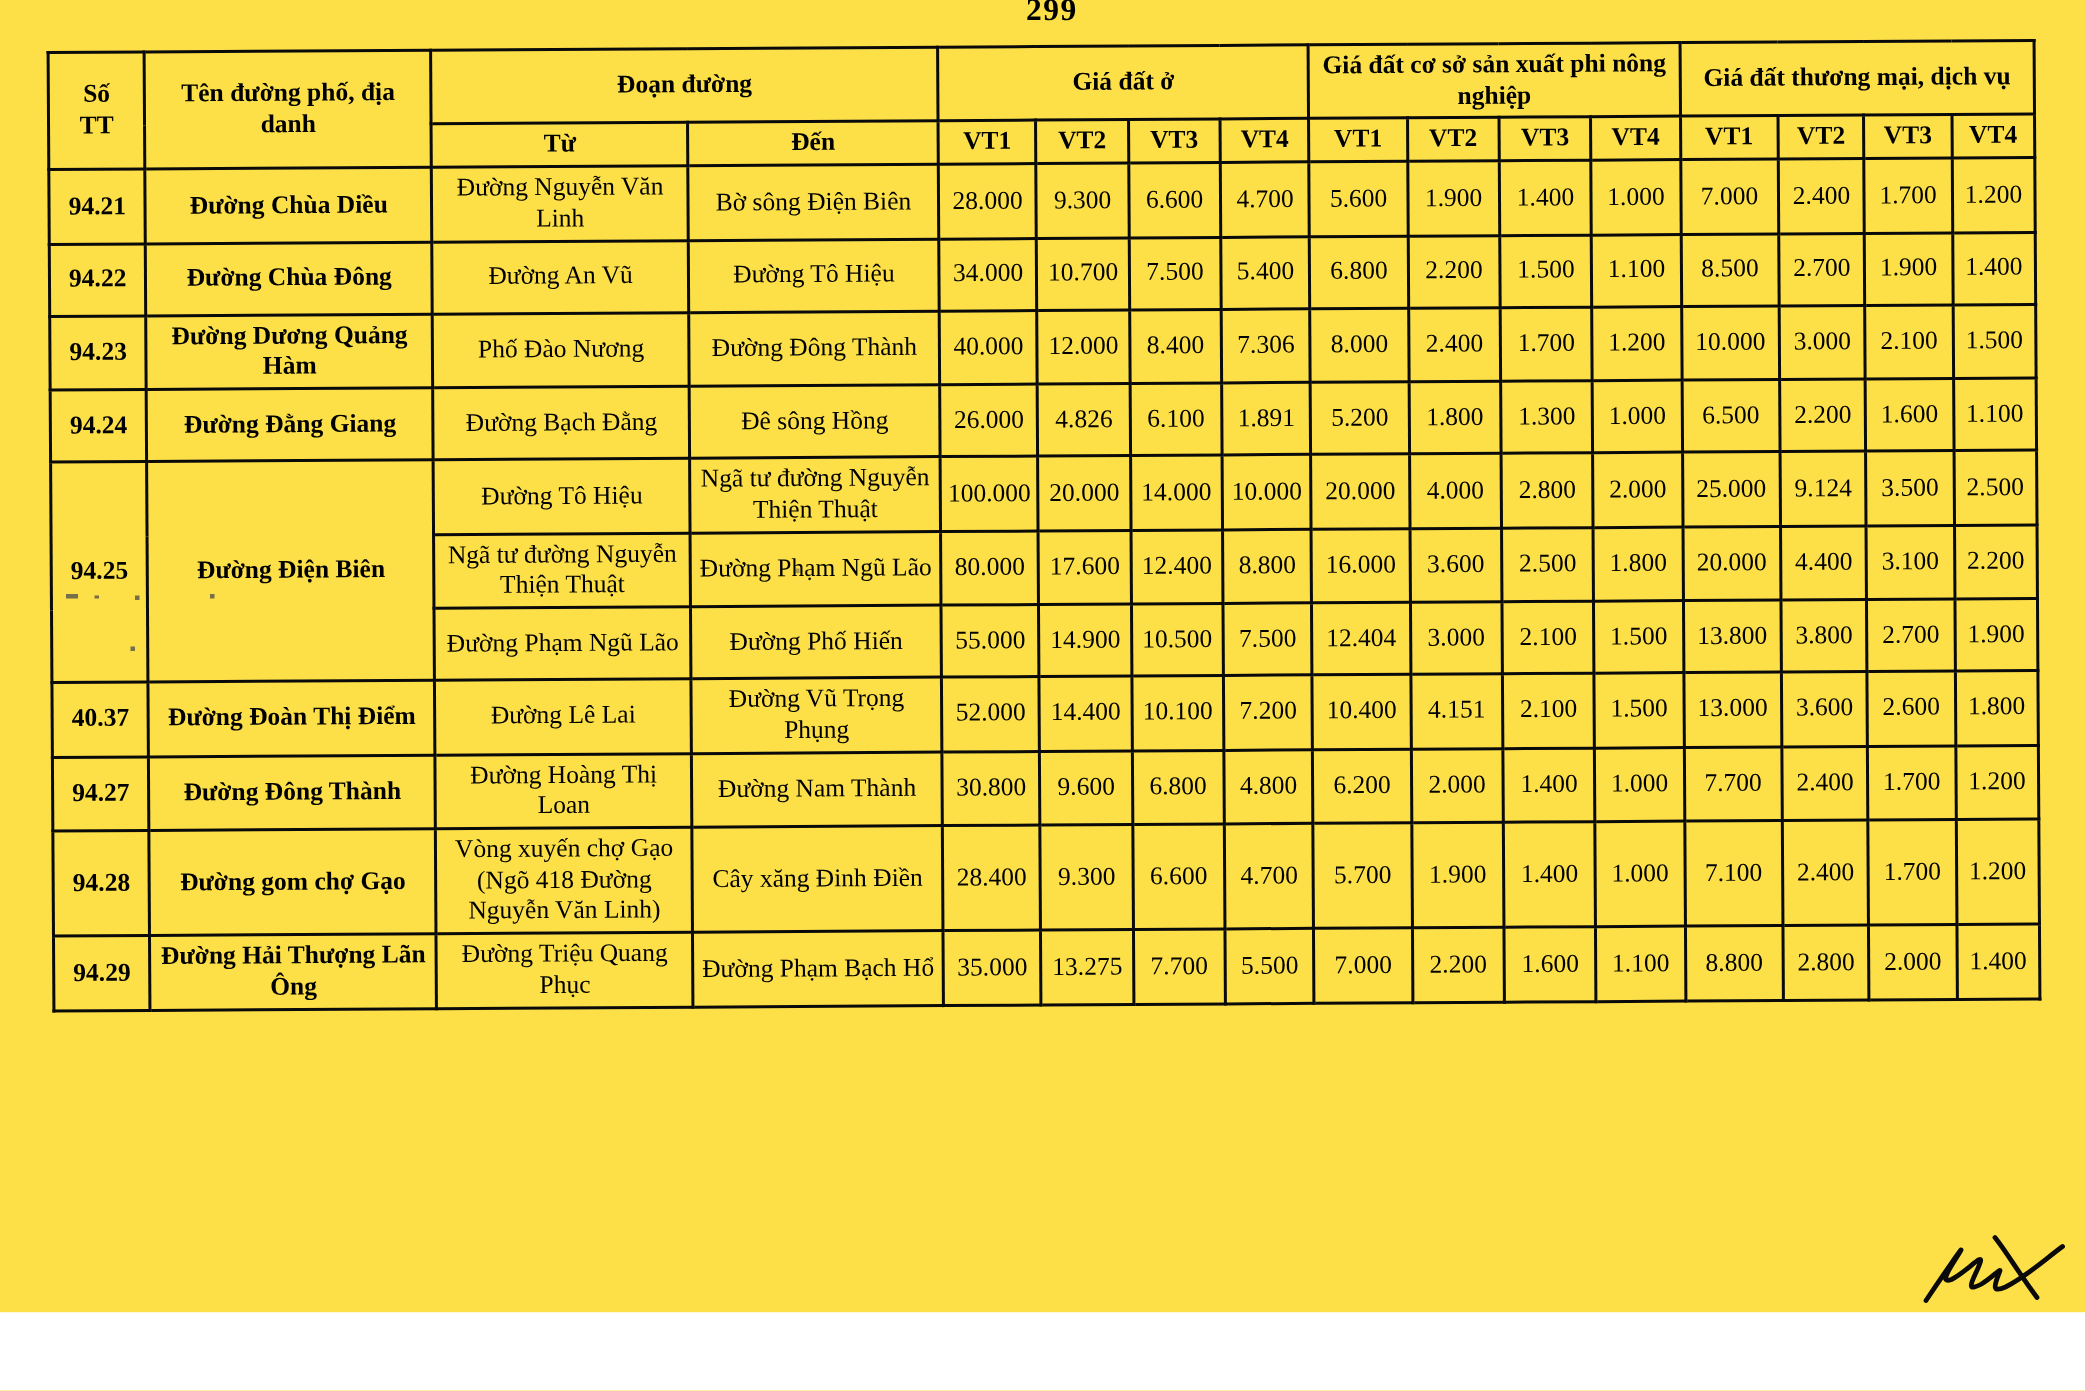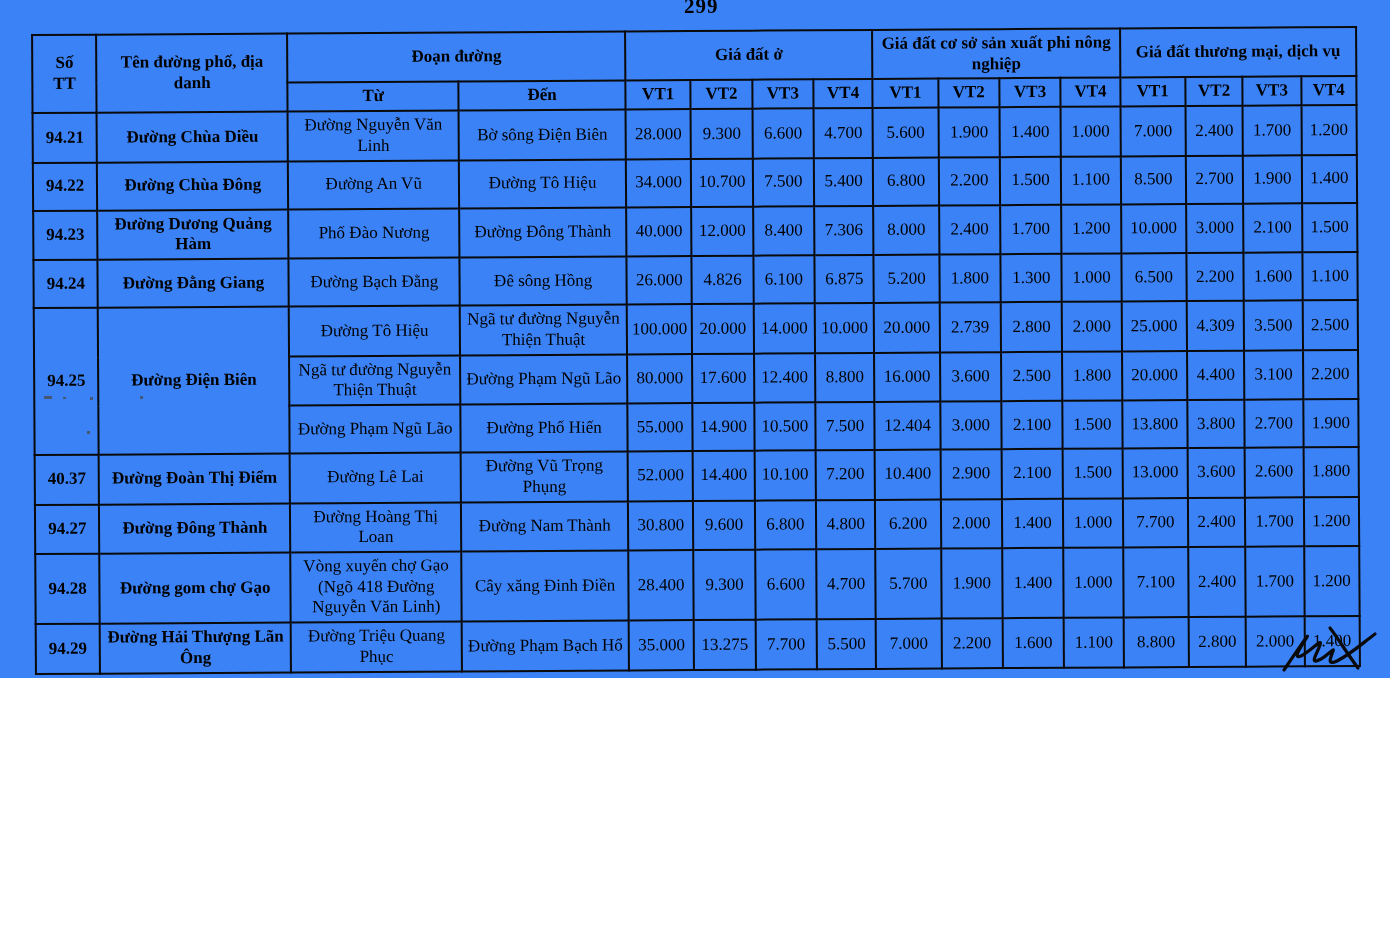--- a/index.html
+++ b/index.html
@@ -1,20 +1,20 @@
 <!DOCTYPE html>
 <html><head>
 <meta charset="utf-8">
 <style>
   html, body { margin: 0; padding: 0; background: #ffffff; }
   .sheet {
     position: relative;
     width: 1390px;
-    height: 678px;
-    background: #3b82f6;
+    height: 875px;
+    background: #fde047;
     overflow: hidden;
     font-family: "Liberation Serif", "DejaVu Serif", serif;
     color: #000;
   }
   .page-number {
     position: absolute;
     top: -6px;
     left: 684px;
     font-size: 21px;
     font-weight: bold;
@@ -174,45 +174,45 @@
           <td class="cell-num">1.500</td>
         </tr>
         <tr>
           <th class="cell-stt">94.24</th>
           <th class="cell-street-name">Đường Đằng Giang</th>
           <td class="cell-from">Đường Bạch Đằng</td>
           <td class="cell-to">Đê sông Hồng</td>
           <td class="cell-num">26.000</td>
           <td class="cell-num">4.826</td>
           <td class="cell-num">6.100</td>
-          <td class="cell-num">6.875</td>
+          <td class="cell-num">1.891</td>
           <td class="cell-num">5.200</td>
           <td class="cell-num">1.800</td>
           <td class="cell-num">1.300</td>
           <td class="cell-num">1.000</td>
           <td class="cell-num">6.500</td>
           <td class="cell-num">2.200</td>
           <td class="cell-num">1.600</td>
           <td class="cell-num">1.100</td>
         </tr>
         <tr>
           <th class="cell-stt" rowspan="3">94.25</th>
           <th class="cell-street-name" rowspan="3">Đường Điện Biên</th>
           <td class="cell-from">Đường Tô Hiệu</td>
           <td class="cell-to">Ngã tư đường Nguyễn Thiện Thuật</td>
           <td class="cell-num">100.000</td>
           <td class="cell-num">20.000</td>
           <td class="cell-num">14.000</td>
           <td class="cell-num">10.000</td>
           <td class="cell-num">20.000</td>
-          <td class="cell-num">2.739</td>
+          <td class="cell-num">4.000</td>
           <td class="cell-num">2.800</td>
           <td class="cell-num">2.000</td>
           <td class="cell-num">25.000</td>
-          <td class="cell-num">4.309</td>
+          <td class="cell-num">9.124</td>
           <td class="cell-num">3.500</td>
           <td class="cell-num">2.500</td>
         </tr>
         <tr>
           <td class="cell-from">Ngã tư đường Nguyễn Thiện Thuật</td>
           <td class="cell-to">Đường Phạm Ngũ Lão</td>
           <td class="cell-num">80.000</td>
           <td class="cell-num">17.600</td>
           <td class="cell-num">12.400</td>
           <td class="cell-num">8.800</td>
@@ -244,21 +244,21 @@
         <tr>
           <th class="cell-stt">40.37</th>
           <th class="cell-street-name">Đường Đoàn Thị Điểm</th>
           <td class="cell-from">Đường Lê Lai</td>
           <td class="cell-to">Đường Vũ Trọng Phụng</td>
           <td class="cell-num">52.000</td>
           <td class="cell-num">14.400</td>
           <td class="cell-num">10.100</td>
           <td class="cell-num">7.200</td>
           <td class="cell-num">10.400</td>
-          <td class="cell-num">2.900</td>
+          <td class="cell-num">4.151</td>
           <td class="cell-num">2.100</td>
           <td class="cell-num">1.500</td>
           <td class="cell-num">13.000</td>
           <td class="cell-num">3.600</td>
           <td class="cell-num">2.600</td>
           <td class="cell-num">1.800</td>
         </tr>
         <tr>
           <th class="cell-stt">94.27</th>
           <th class="cell-street-name">Đường Đông Thành</th>

